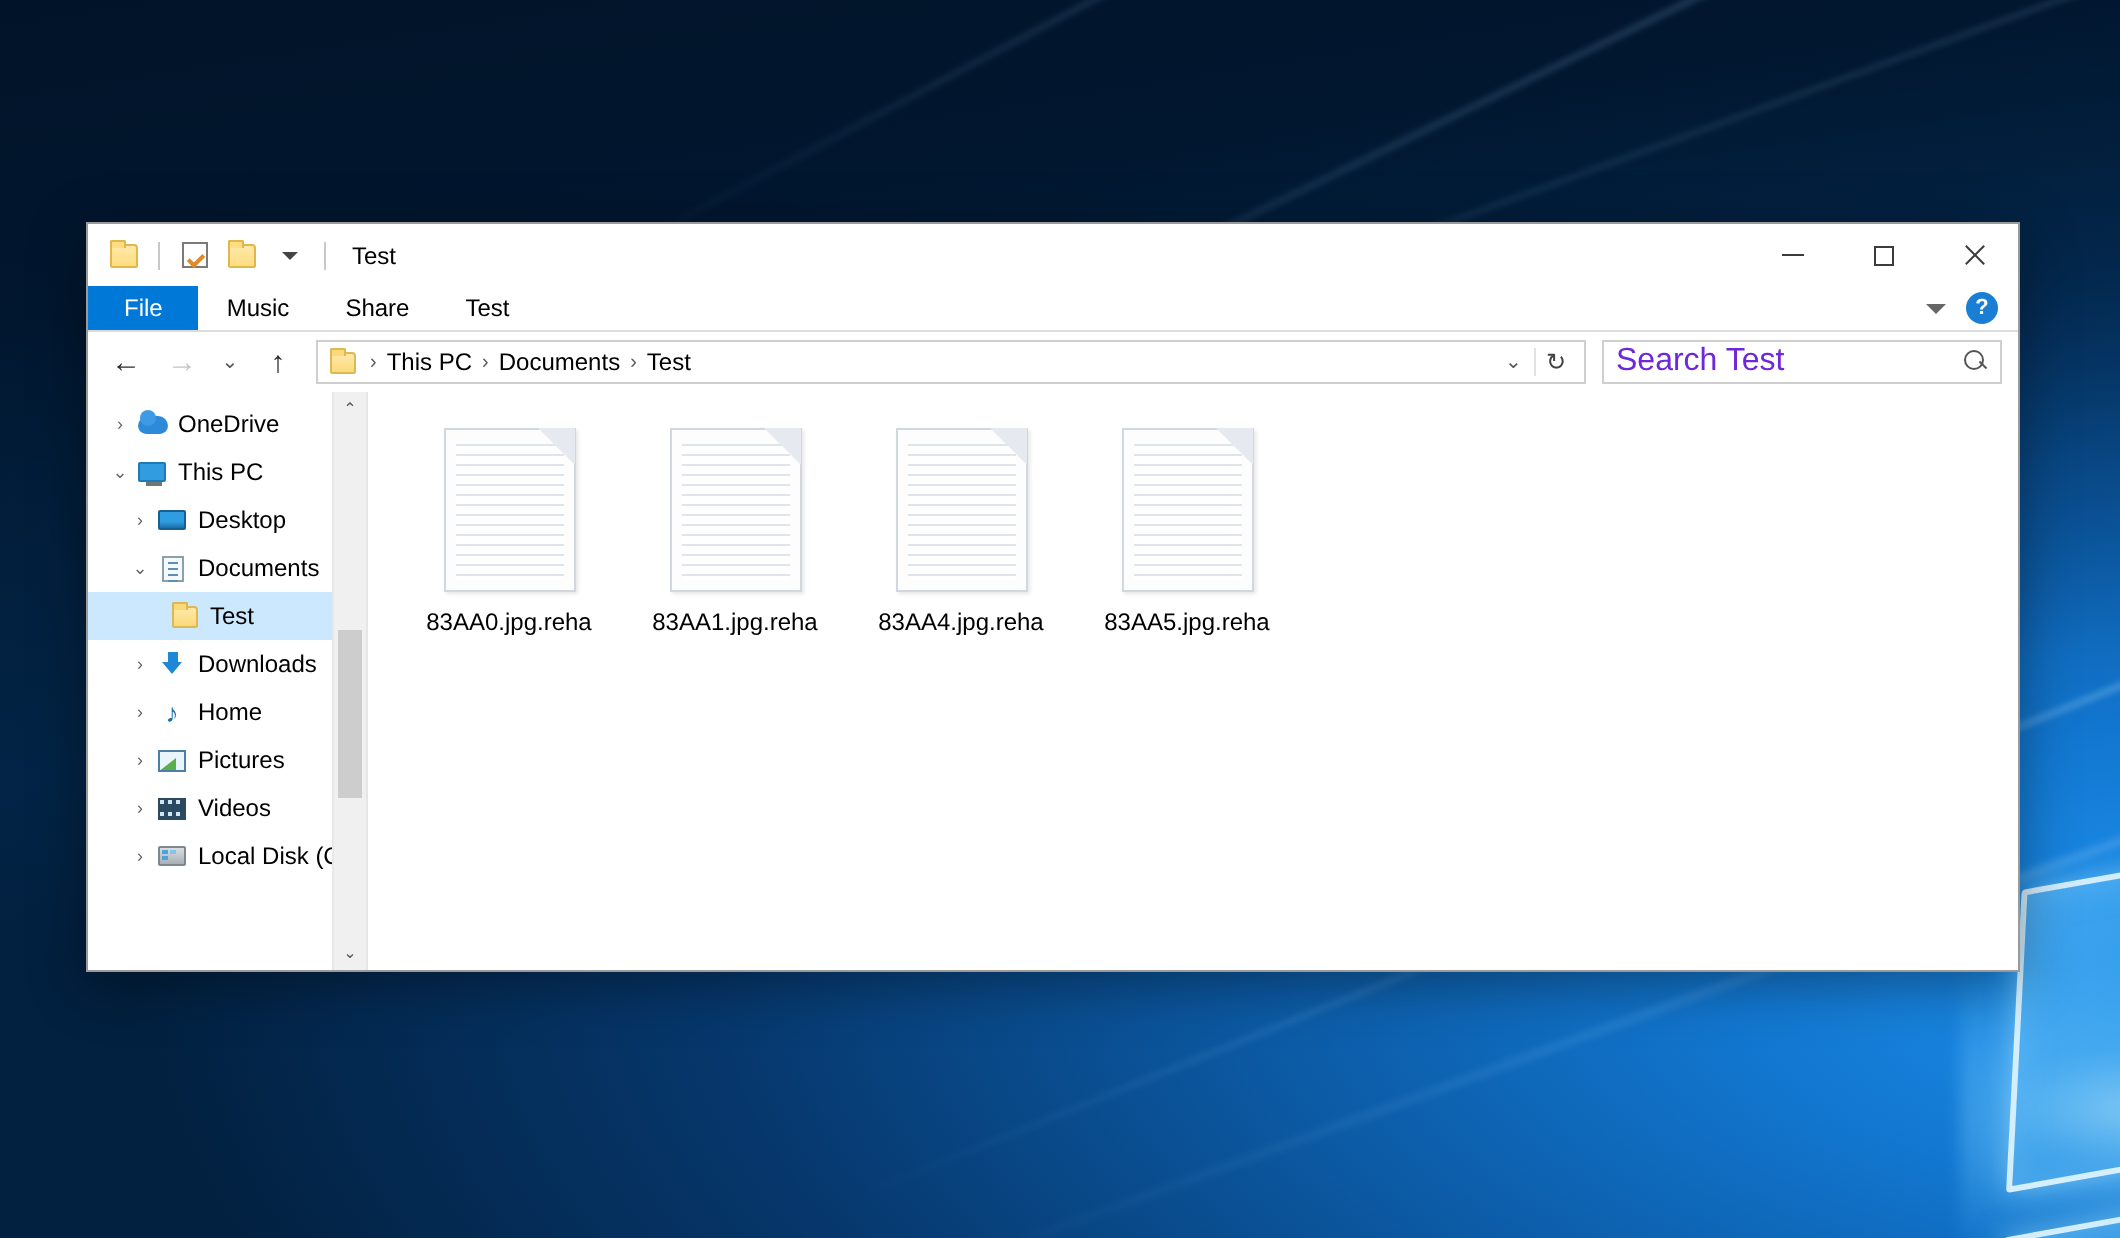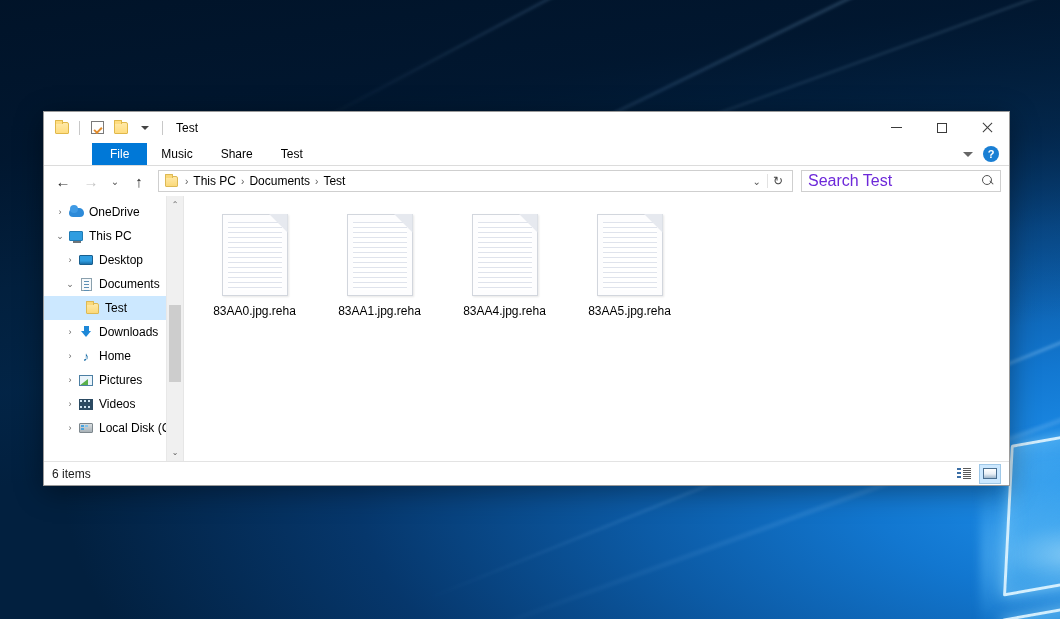--- a/index.html
+++ b/index.html
@@ -173,21 +173,20 @@
   }
   .rtab {
     padding: 0 14px;
     display: flex; align-items: center;
     font-size: 12px; color: #000;
   }
   .rtab.file {
     background: #0078d7;
     color: #ffffff;
     padding: 0 18px;
-    margin-left: 48px;
   }
   .ribbon-right { margin-left: auto; display: flex; align-items: center; gap: 10px; padding-right: 10px; }
   .rib-chev {
     width: 0; height: 0;
     border-left: 5px solid transparent;
     border-right: 5px solid transparent;
     border-top: 5px solid #666;
   }
   .help-ico {
     width: 16px; height: 16px; border-radius: 50%;
@@ -426,21 +425,20 @@
   .content {
     flex: 1 1 auto;
     background: #fff;
     padding: 14px 0 0 14px;
     overflow: hidden;
   }
   .grid {
     display: flex;
     flex-wrap: wrap;
     align-content: flex-start;
-    gap: 12px;
   }
   .file-item {
     width: 113px;
     display: flex;
     flex-direction: column;
     align-items: center;
     padding-top: 4px;
   }
   .file-icon {
     width: 66px; height: 82px;
@@ -719,26 +717,15 @@
               <span class="page"></span>
                 <span class="page-lines"></span>
               <span class="page-fold-shade"></span>
             </div>
             <div class="file-label">83AA5.jpg.reha</div>
           </div>
         </div>
       </div>
     </div>
 
-    <div class="statusbar">
-      <span class="status-text">6 items</span>
-      <div class="view-btns">
-        <div class="view-btn">
-            <span class="vb-details"></span>
-          </div>
-        <div class="view-btn active">
-            <span class="vb-large"></span>
-          </div>
-      </div>
-    </div>
 
   </div>
 </div>
 
 </body></html>

